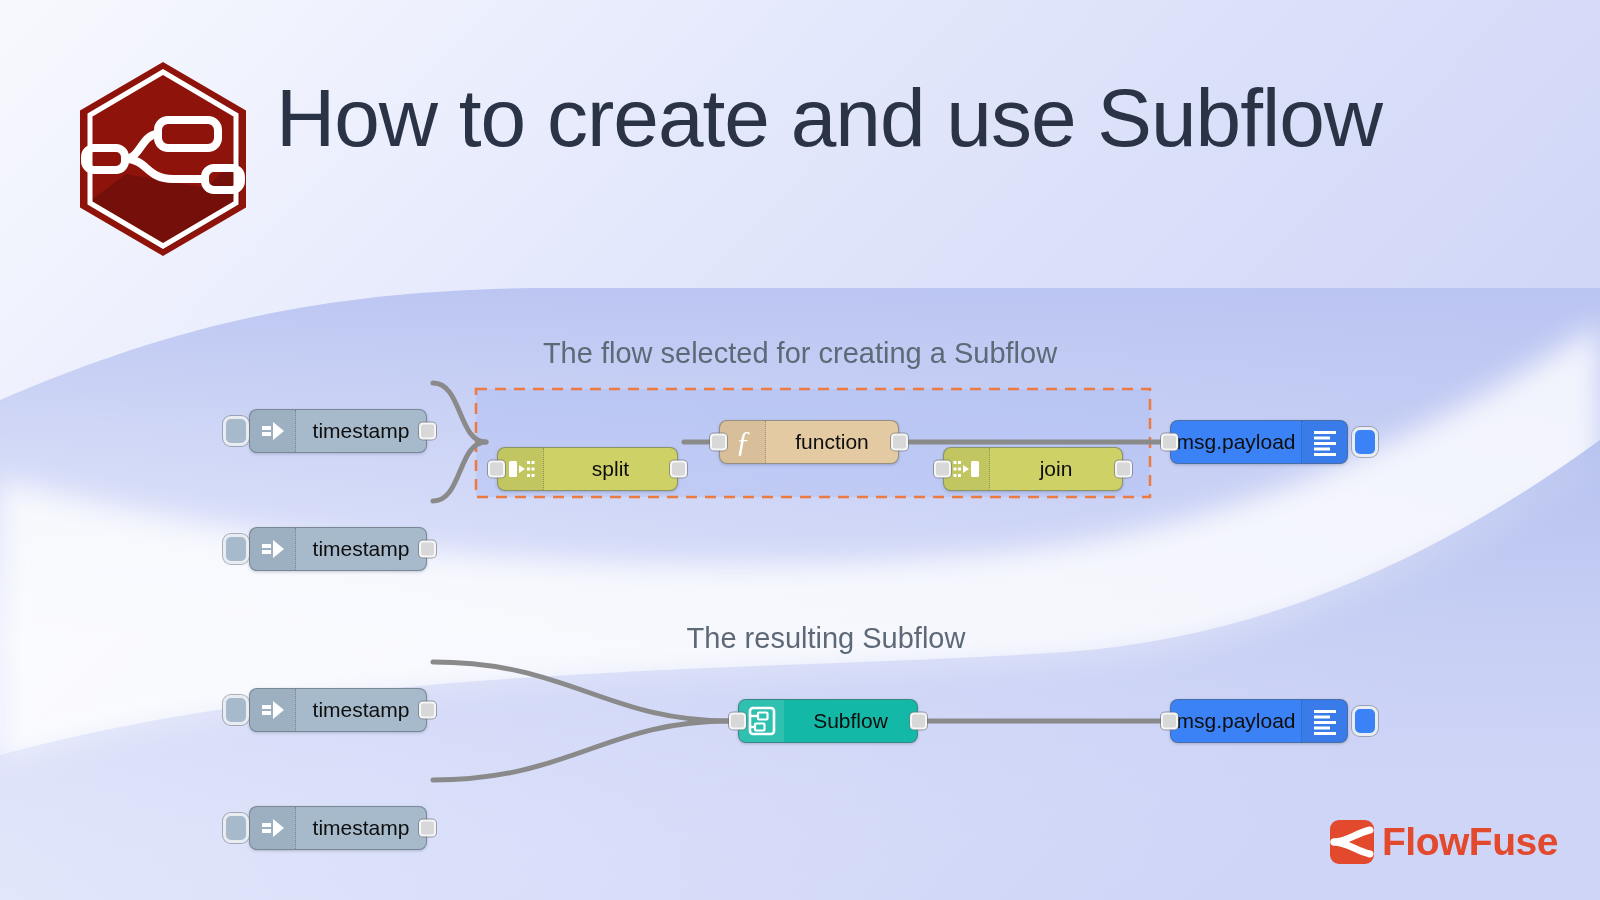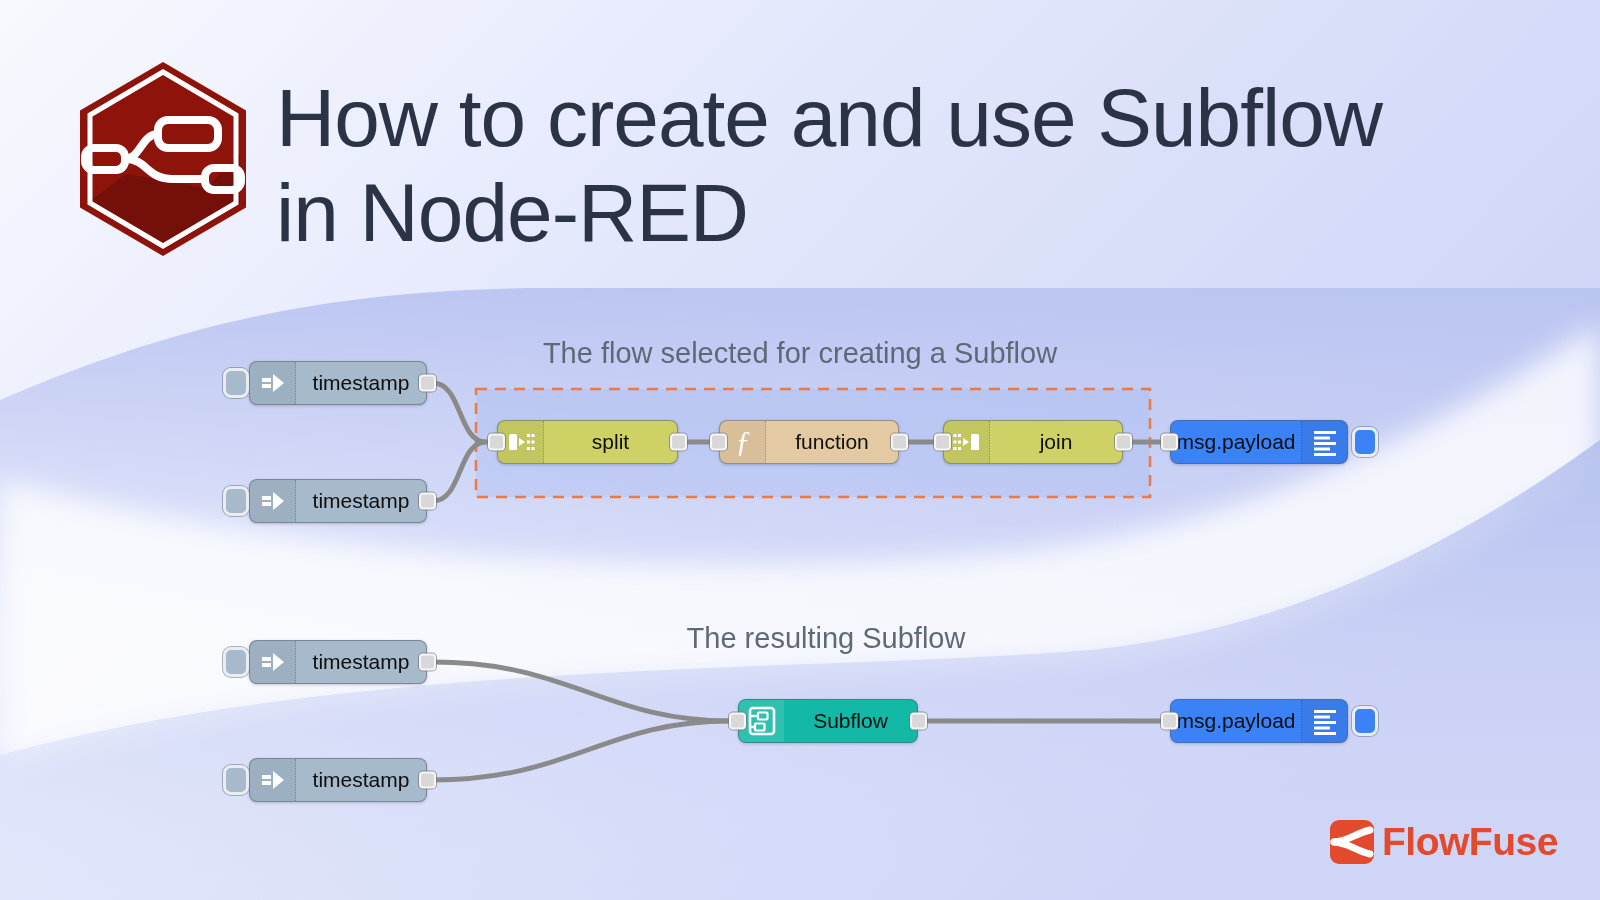--- a/index.html
+++ b/index.html
@@ -20,22 +20,22 @@
   
   .node{position:absolute;height:44px;border-radius:8px;display:flex;align-items:center;
         border:1.5px solid rgba(84,94,104,0.55);box-sizing:border-box;z-index:2;
         box-shadow:0 1px 3px rgba(40,50,80,0.25);}
   .node .node-label{flex:1;text-align:center;font-size:21px;color:#0e0e0e;}
   .icon-region{width:45px;align-self:stretch;display:flex;align-items:center;justify-content:center;
                background:rgba(0,0,0,0.05);border-right:1px dotted rgba(40,40,40,0.30);
                border-radius:6px 0 0 6px;}
   .icon-region.right-side{border-right:none;border-left:1px dotted rgba(40,40,40,0.30);
                border-radius:0 6px 6px 0;}
-  .node.inject{background:#a6bacc;}
-  .node.olive{background:#cdd166;}
+  .node.inject{background:#a6bacc;margin-top:48px;}
+  .node.olive{background:#cdd166;margin-top:27px;}
   .node.func{background:#e4caa2;}
   .node.debug{background:#3b82f6;}
   .node.subflow{background:#14b8a6;}
   .node.subflow .icon-region{background:rgba(255,255,255,0.12);border-right:none;}
 
   .port{position:absolute;width:13px;height:13px;border-radius:4px;background:#d8d8d8;
         border:2px solid #f6f6f6;box-shadow:0 0 0 1px rgba(110,115,120,0.65);top:50%;
         transform:translateY(-50%);box-sizing:content-box;}
   .port.in{left:-10px;}
   .port.out{right:-10px;}
@@ -102,21 +102,20 @@
         <path d="M47 101 C70 101 68 121 95 121 L127 121"></path>
         <rect x="7" y="90" width="40" height="22" rx="9"></rect>
         <rect x="80" y="62" width="60" height="28" rx="10"></rect>
         <rect x="127" y="110" width="36" height="22" rx="9"></rect>
       </g>
     </svg>
   </div>
 
   <div class="title">
     <div>How to create and use Subflow</div>
-    <div>in Node-RED</div>
   </div>
 
   <div class="caption" style="left:800px;top:337px;">The flow selected for creating a Subflow</div>
   <div class="caption" style="left:826px;top:622px;">The resulting Subflow</div>
 
   <div class="node inject" style="left:249px;top:361px;width:178px;">
     <span class="side-btn left"></span>
     <span class="icon-region">
       <svg width="26" height="26" viewBox="0 0 26 26">
           <rect x="2" y="8" width="9" height="4" fill="#fff"></rect>

